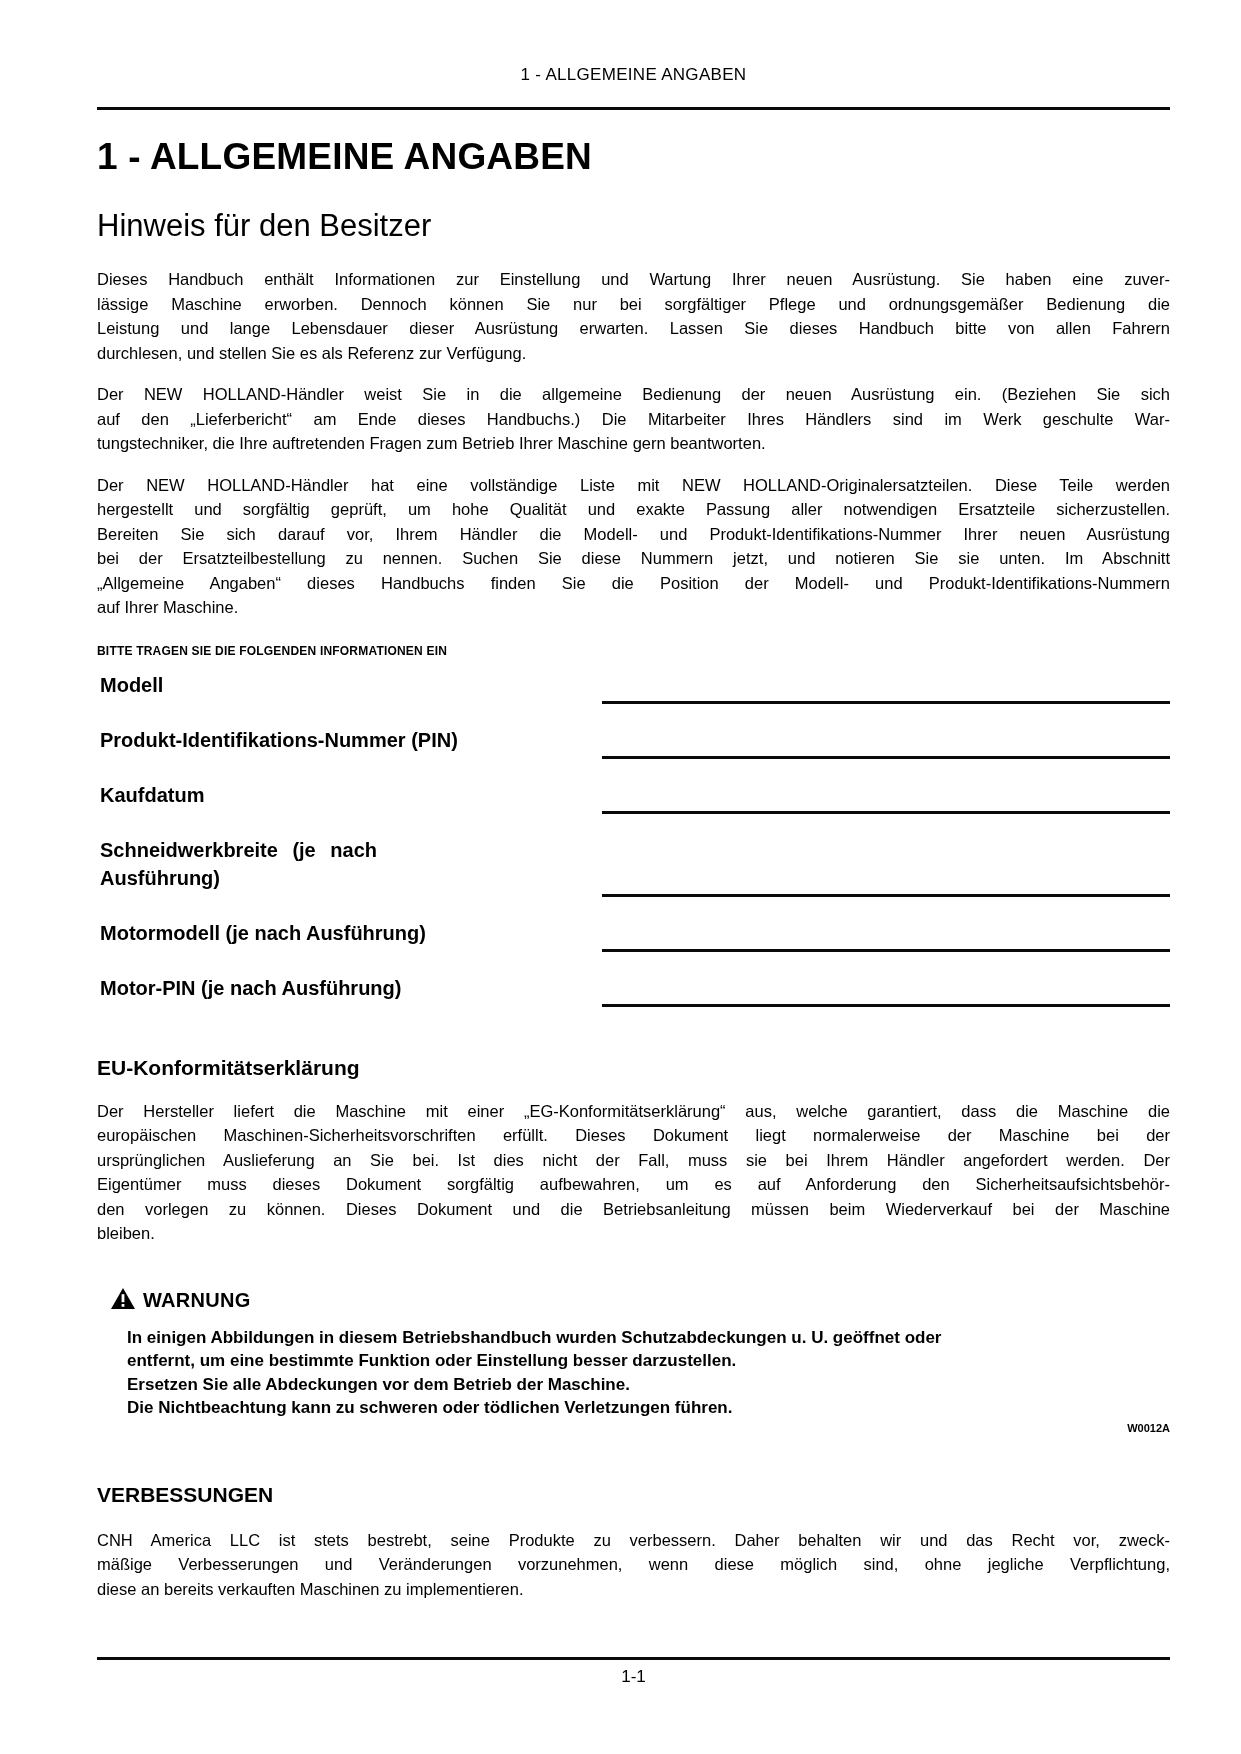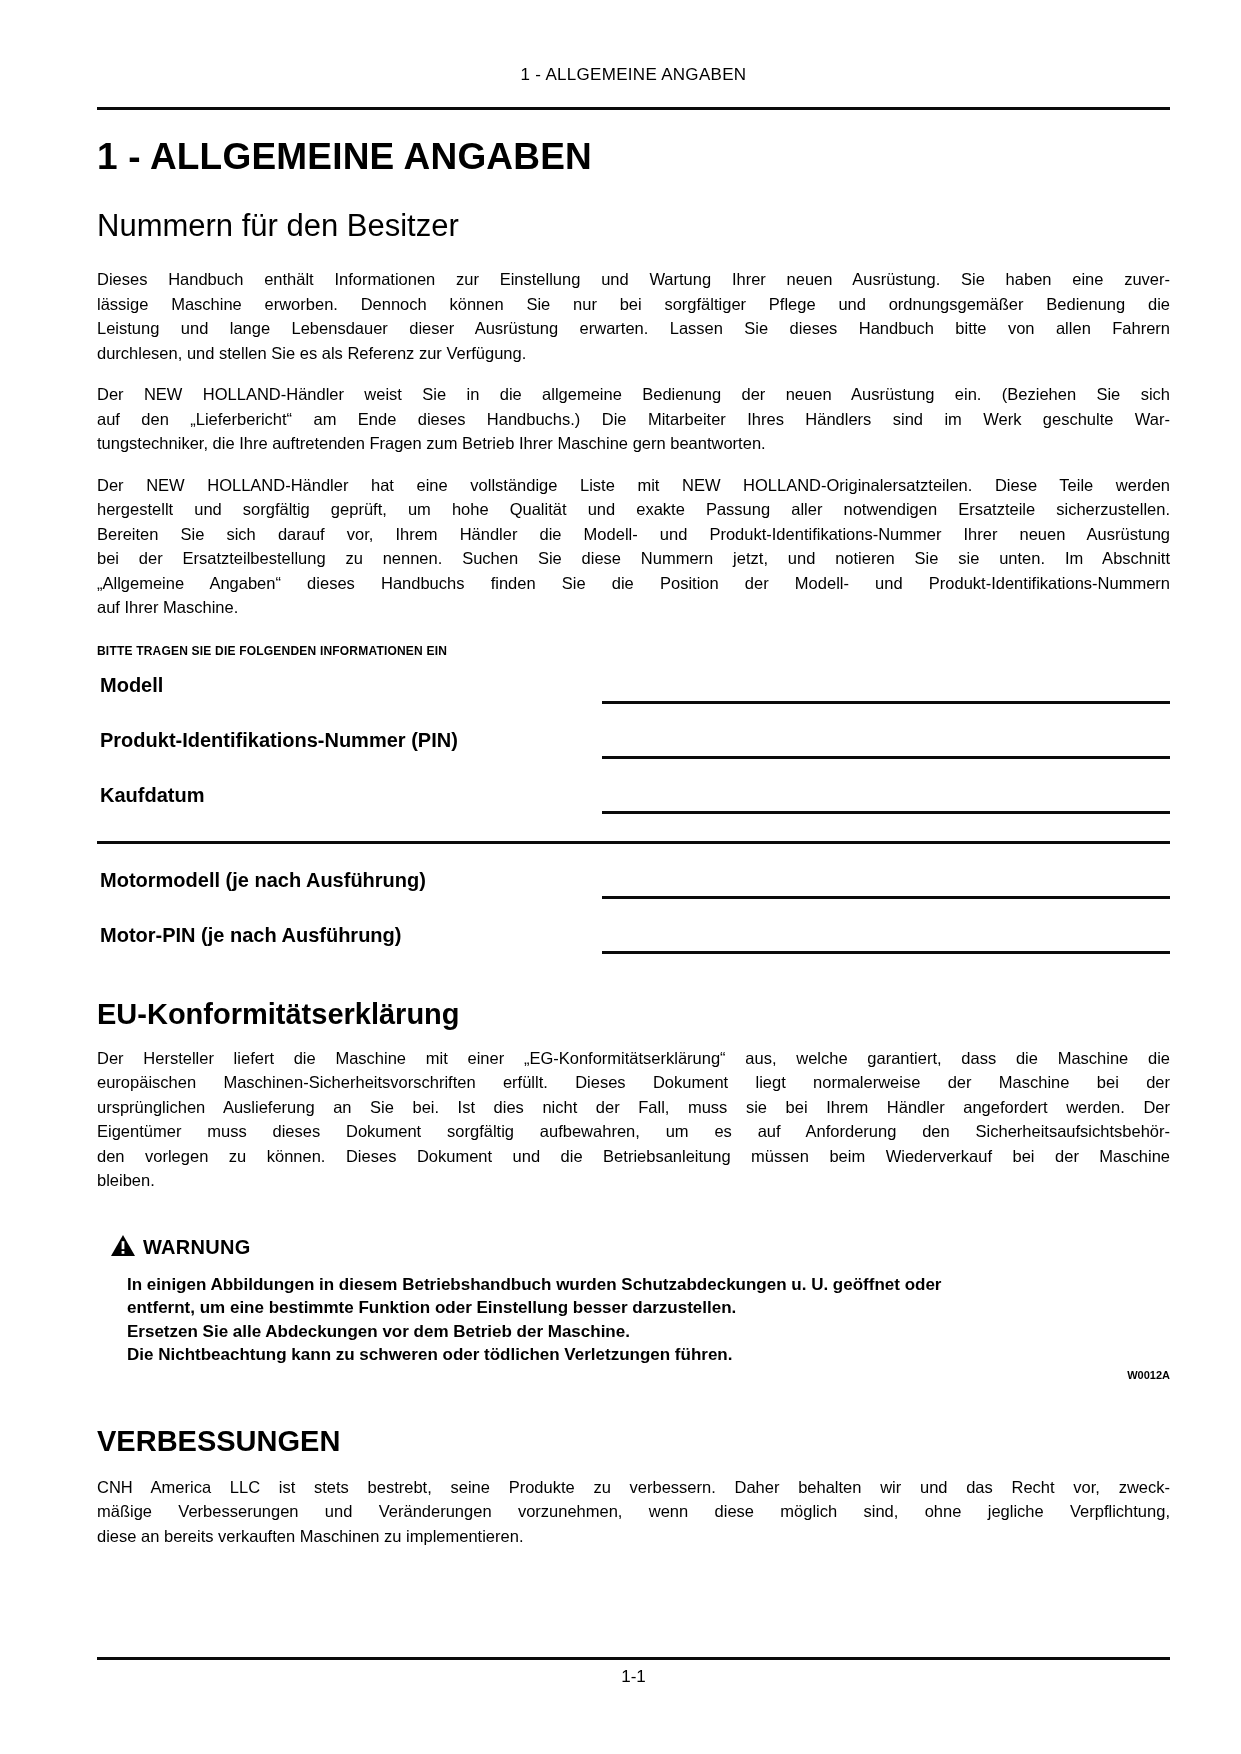--- a/index.html
+++ b/index.html
@@ -67,21 +67,21 @@
   .field-label .ln:not(.ln-last) { word-spacing: 9px; }
   .field-line {
     flex: 1 1 auto;
     height: 0;
     border-bottom: 3px solid #0a0a0a;
     transform: translateY(5px);
   }
 
   .eu-heading, .improve-heading {
     margin: 0;
-    font-size: 29px; line-height: 27px;
+    font-size: 21px; line-height: 27px;
     font-weight: bold;
   }
   .mt-eu-heading { margin-top: 52px; }
   .mt-eu-para { margin-top: 18px; }
 
   .warning-block { margin-top: 42px; }
   .warning-header {
     display: flex; align-items: flex-start;
     padding-left: 14px;
     font-size: 20px; line-height: 24px; font-weight: bold;
@@ -118,21 +118,21 @@
 </head>
 <body>
 
 <div class="page">
 
   <div class="page-header-text">1 - ALLGEMEINE ANGABEN</div>
   <hr class="header-rule">
 
   <h1 class="doc-title">1 - ALLGEMEINE ANGABEN</h1>
 
-  <h2 class="owner-heading">Nummern für den Besitzer</h2>
+  <h2 class="owner-heading">Hinweis für den Besitzer</h2>
 
   <div class="body-para mt-p1">
       <div class="ln">Dieses Handbuch enthält Informationen zur Einstellung und Wartung Ihrer neuen Ausrüstung. Sie haben eine zuver-</div>
       <div class="ln">lässige Maschine erworben. Dennoch können Sie nur bei sorgfältiger Pflege und ordnungsgemäßer Bedienung die</div>
       <div class="ln">Leistung und lange Lebensdauer dieser Ausrüstung erwarten. Lassen Sie dieses Handbuch bitte von allen Fahrern</div>
       <div class="ln ln-last">durchlesen, und stellen Sie es als Referenz zur Verfügung.</div>
     </div>
   <div class="body-para mt-p">
       <div class="ln">Der NEW HOLLAND-Händler weist Sie in die allgemeine Bedienung der neuen Ausrüstung ein. (Beziehen Sie sich</div>
       <div class="ln">auf den „Lieferbericht“ am Ende dieses Handbuchs.)  Die Mitarbeiter Ihres Händlers sind im Werk geschulte War-</div>
@@ -162,20 +162,24 @@
         </div>
       <div class="field-line"></div>
     </div>
     <div class="field-row">
       <div class="field-label">
           <div class="ln ln-last">Kaufdatum</div>
         </div>
       <div class="field-line"></div>
     </div>
     <div class="field-row">
+      <div class="field-label">
+          <div class="ln">Schneidwerkbreite (je nach</div>
+          <div class="ln ln-last">Ausführung)</div>
+        </div>
       <div class="field-line"></div>
     </div>
     <div class="field-row">
       <div class="field-label">
           <div class="ln ln-last">Motormodell (je nach Ausführung)</div>
         </div>
       <div class="field-line"></div>
     </div>
     <div class="field-row">
       <div class="field-label">

